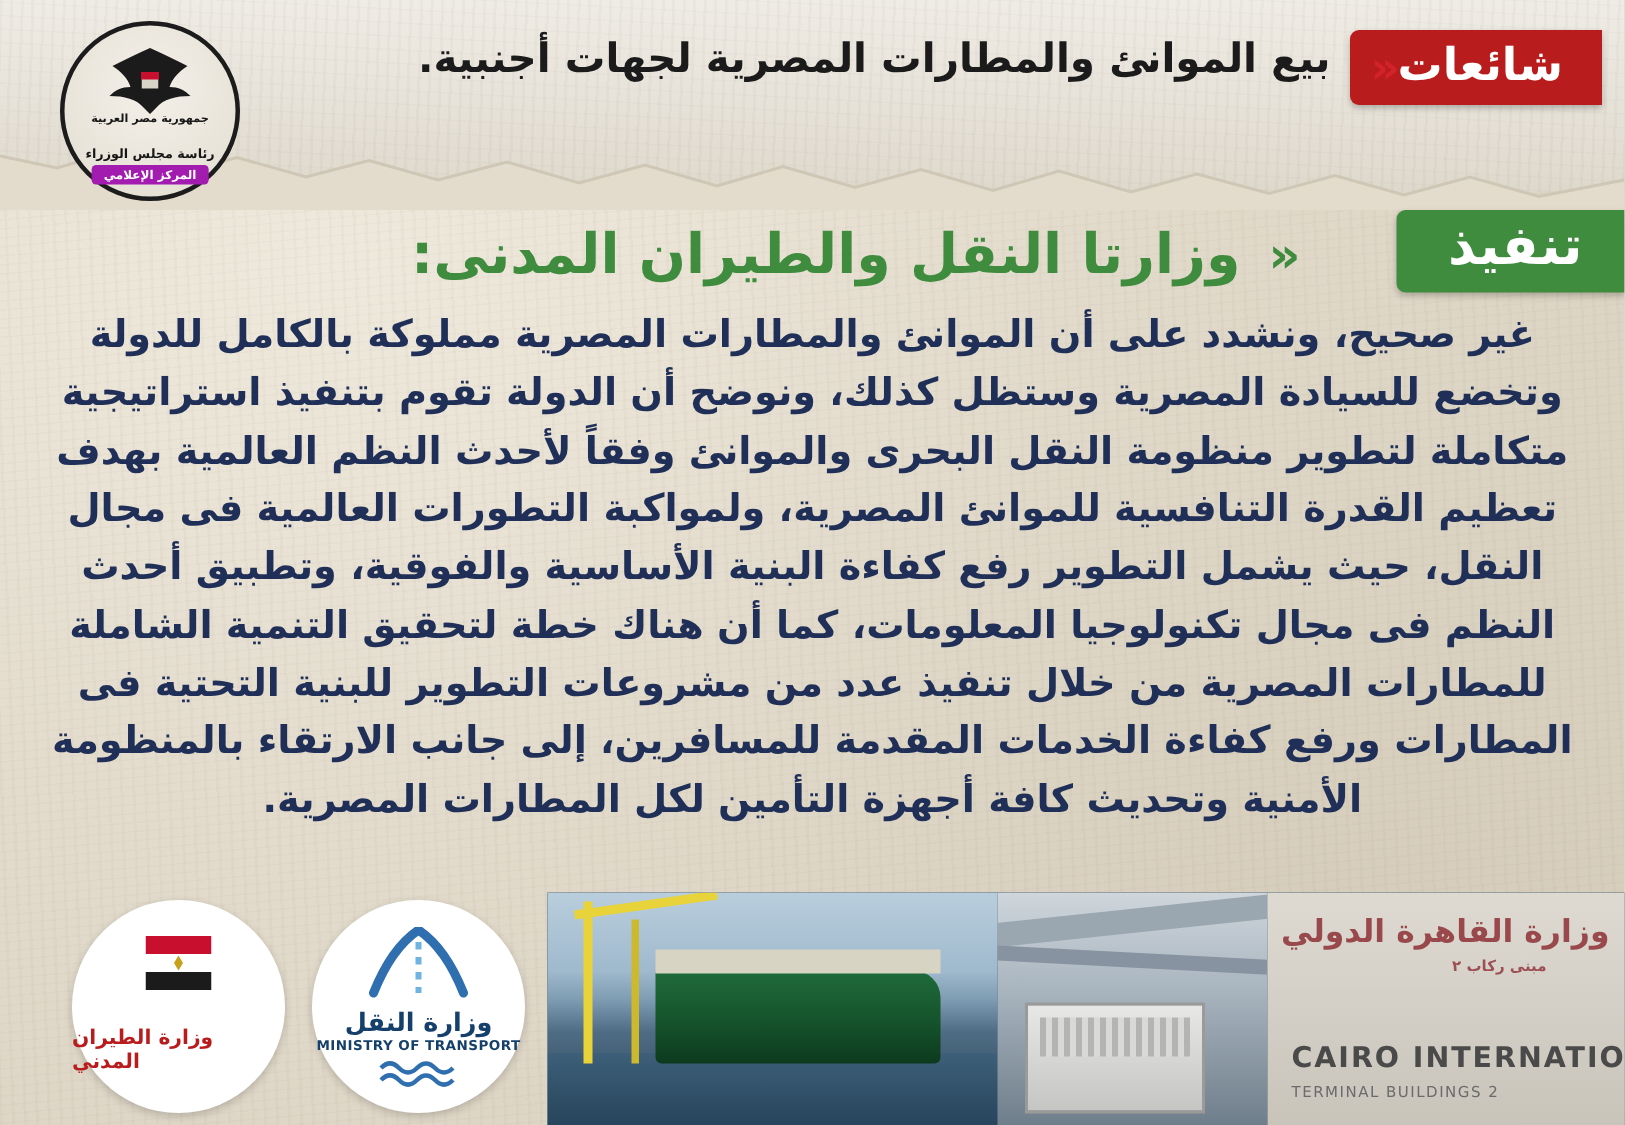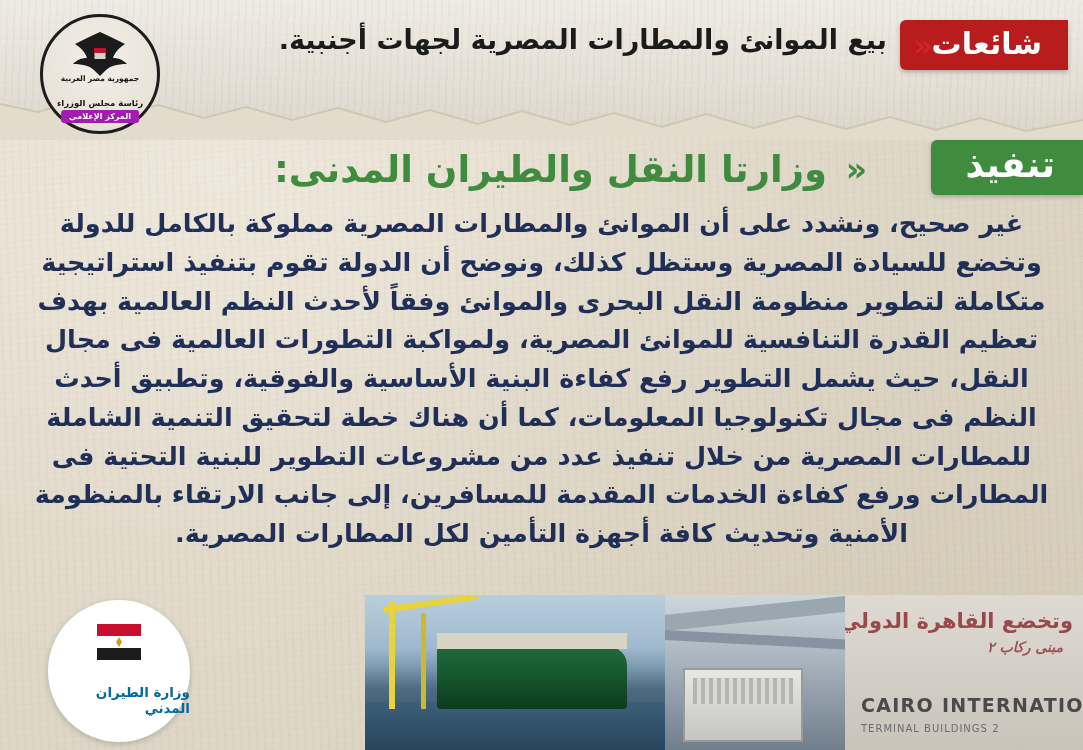--- a/index.html
+++ b/index.html
@@ -260,24 +260,23 @@
     position: absolute; left: 480px; top: 0; width: 238px; height: 155px;
     background: linear-gradient(180deg,#dedad2 0%, #c9c4ba 100%);
     overflow: hidden;
   }
   .sign-ar {
     position: absolute; right: 10px; top: 14px;
     color: #8e3036; font-size: 21px; font-weight: bold; opacity: .85;
     white-space: nowrap;
   }
   .sign-ar2 {
-    position: absolute; right: 20px; top: 44px;
-    color: #8e3036; font-size: 14px; font-weight: bold; opacity: .8;
+    position: absolute; right: 52px; top: 44px;
+    color: #8e3036; font-size: 10px; font-weight: bold; opacity: .8;
     white-space: nowrap;
-    font-style: italic;
   }
   .sign-en {
     position: absolute; left: 16px; bottom: 34px;
     color: #4a4a4a; font-size: 19px; font-weight: bold; letter-spacing: 1.3px;
     white-space: nowrap;
   }
   .sign-en2 {
     position: absolute; left: 16px; bottom: 16px;
     color: #6b6b6b; font-size: 10px; letter-spacing: 1px;
     white-space: nowrap;
@@ -293,21 +292,21 @@
   }
   #logo-aviation { left: 48px; bottom: 8px; width: 142px; height: 142px; }
   #logo-transport { left: 208px; bottom: 8px; width: 142px; height: 142px; }
 
   .ra-flag {
     position: absolute; left: 50%; top: 24px; transform: translateX(-50%);
     width: 44px; height: 36px;
   }
   .ra-caption {
     position: absolute; left: 0; right: 0; bottom: 26px;
-    text-align: right; font-size: 13.5px; font-weight: bold; color: #0369a1;
+    text-align: left; font-size: 13.5px; font-weight: bold; color: #b91c1c;
   }
   .rt-mark {
     position: absolute; left: 50%; top: 18px; transform: translateX(-50%);
     width: 80px; height: 54px;
   }
   .rt-title {
     position: absolute; left: 0; right: 0; top: 72px;
     text-align: center; font-size: 17px; font-weight: bold; color: #15406b;
   }
   .rt-sub {
@@ -366,31 +365,44 @@
       <div class="crane"></div>
       <div class="crane-arm"></div>
       <div class="crane2"></div>
     </div>
     <div class="ph-mid">
       <div class="beam"></div>
       <div class="beam2"></div>
       <div class="box-unit"></div>
     </div>
     <div class="ph-right">
-      <div class="sign-ar">وتخضع القاهرة الدولي</div>
+      <div class="sign-ar">وزارة القاهرة الدولي</div>
       <div class="sign-ar2">مبنى ركاب ٢</div>
       <div class="sign-en">CAIRO INTERNATIONAL AIRPORT</div>
       <div class="sign-en2">TERMINAL BUILDINGS  2</div>
     </div>
   </div>
 
   <div class="round-logo" id="logo-aviation">
     <svg class="ra-flag" viewBox="0 0 44 36">
       <rect x="0" y="0" width="44" height="12" fill="#c8102e"></rect>
       <rect x="0" y="12" width="44" height="12" fill="#ffffff"></rect>
       <rect x="0" y="24" width="44" height="12" fill="#1b1b1b"></rect>
       <path d="M22 13 l3 5 -3 5 -3 -5 z" fill="#c8a11a"></path>
     </svg>
     <div class="ra-caption">وزارة الطيران المدني</div>
   </div>
 
+  <div class="round-logo" id="logo-transport">
+    <svg class="rt-mark" viewBox="0 0 80 54">
+      <path d="M40 2 C52 10 62 24 70 44" stroke="#2f6fb0" stroke-width="6" fill="none" stroke-linecap="round"></path>
+      <path d="M40 2 C28 10 18 24 10 44" stroke="#2f6fb0" stroke-width="6" fill="none" stroke-linecap="round"></path>
+      <path d="M40 10 L40 44" stroke="#6fb4e0" stroke-width="4" fill="none" stroke-dasharray="5 5"></path>
+    </svg>
+    <div class="rt-title">وزارة النقل</div>
+    <div class="rt-sub">MINISTRY OF TRANSPORT</div>
+    <svg class="rt-wave" viewBox="0 0 54 24">
+      <path d="M2 8 q6 -6 12 0 t12 0 t12 0 t12 0" stroke="#2f6fb0" stroke-width="3" fill="none"></path>
+      <path d="M2 16 q6 -6 12 0 t12 0 t12 0 t12 0" stroke="#2f6fb0" stroke-width="3" fill="none"></path>
+    </svg>
+  </div>
 
 </div>
 
 </body></html>

